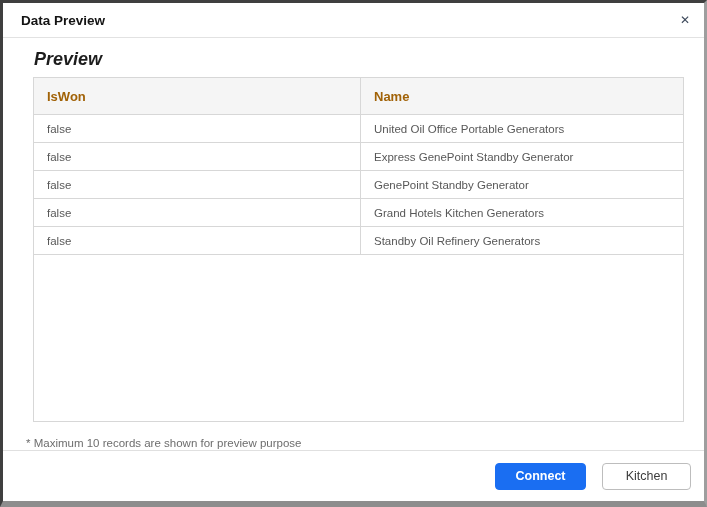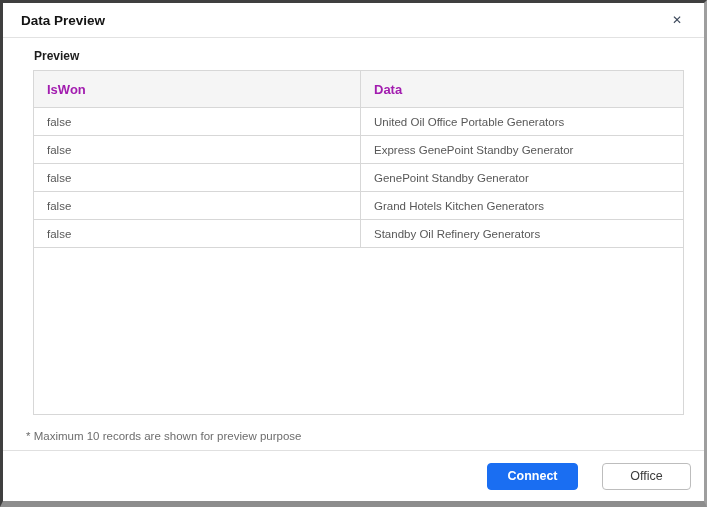--- a/index.html
+++ b/index.html
@@ -18,21 +18,21 @@
     flex-direction: column;
     overflow: hidden;
   }
 
   
   .modal-header {
     flex: 0 0 35px;
     display: flex;
     align-items: center;
     justify-content: space-between;
-    padding: 0 18px 0 18px;
+    padding: 0 10px 0 18px;
     border-bottom: 1px solid #e2e2e2;
     gap: 19px;
   }
   .modal-title {
     font-size: 13.5px;
     font-weight: bold;
     color: #141414;
   }
   .close-btn {
     font-size: 12px;
@@ -40,41 +40,42 @@
     cursor: pointer;
     line-height: 1;
     padding: 4px;
   }
 
   
   .modal-body {
     padding: 7px 26px 0 23px;
   }
   .preview-label {
-    font-size: 12px;
+    font-size: 18px;
     font-weight: bold;
     color: #1d1d1d;
     margin: 4px 0 7px 8px;
+    font-style: italic;
   }
   .preview-table {
     border-collapse: collapse;
     table-layout: fixed;
     width: 650px;
     margin-left: 7px;
   }
   .preview-table th,
   .preview-table td {
     border: 1px solid #d7d7d7;
   }
   .preview-table th {
     background: #f5f5f5;
     text-align: left;
     font-size: 13px;
     font-weight: bold;
-    color: #a21caf;
+    color: #a16207;
     height: 37px;
     padding: 0 8px 0 13px;
   }
   .preview-table td.cell {
     font-size: 11.5px;
     color: #585858;
     height: 28px;
     padding: 0 8px 0 13px;
     background: #fff;
   }
@@ -89,21 +90,21 @@
   }
 
   
   .modal-footer {
     margin-top: auto;
     flex: 0 0 51px;
     border-top: 1px solid #e0e0e0;
     display: flex;
     justify-content: flex-end;
     align-items: center;
-    gap: 24px;
+    gap: 16px;
     padding: 0 13px 0 0;
   }
   .btn {
     height: 27px;
     border-radius: 4px;
     font-family: "Liberation Sans", sans-serif;
     font-size: 12.5px;
     cursor: pointer;
   }
   .btn-primary {
@@ -134,21 +135,21 @@
     <div class="preview-label">Preview</div>
 
     <table class="preview-table">
       <colgroup>
         <col style="width:327px">
         <col style="width:323px">
       </colgroup>
       <thead>
         <tr>
           <th>IsWon</th>
-          <th>Data</th>
+          <th>Name</th>
         </tr>
       </thead>
       <tbody>
         <tr>
           <td class="cell">false</td>
           <td class="cell">United Oil Office Portable Generators</td>
         </tr>
         <tr>
           <td class="cell">false</td>
           <td class="cell">Express GenePoint Standby Generator</td>
@@ -169,16 +170,16 @@
           <td class="filler" colspan="2"></td>
         </tr>
       </tbody>
     </table>
 
     <div class="note">* Maximum 10 records are shown for preview purpose</div>
   </div>
 
   <div class="modal-footer">
     <button class="btn btn-primary" style="background: rgb(26, 110, 242); border-color: rgb(26, 110, 242);">Connect</button>
-    <button class="btn btn-secondary">Office</button>
+    <button class="btn btn-secondary">Kitchen</button>
   </div>
 
 </div>
 
 </body></html>

